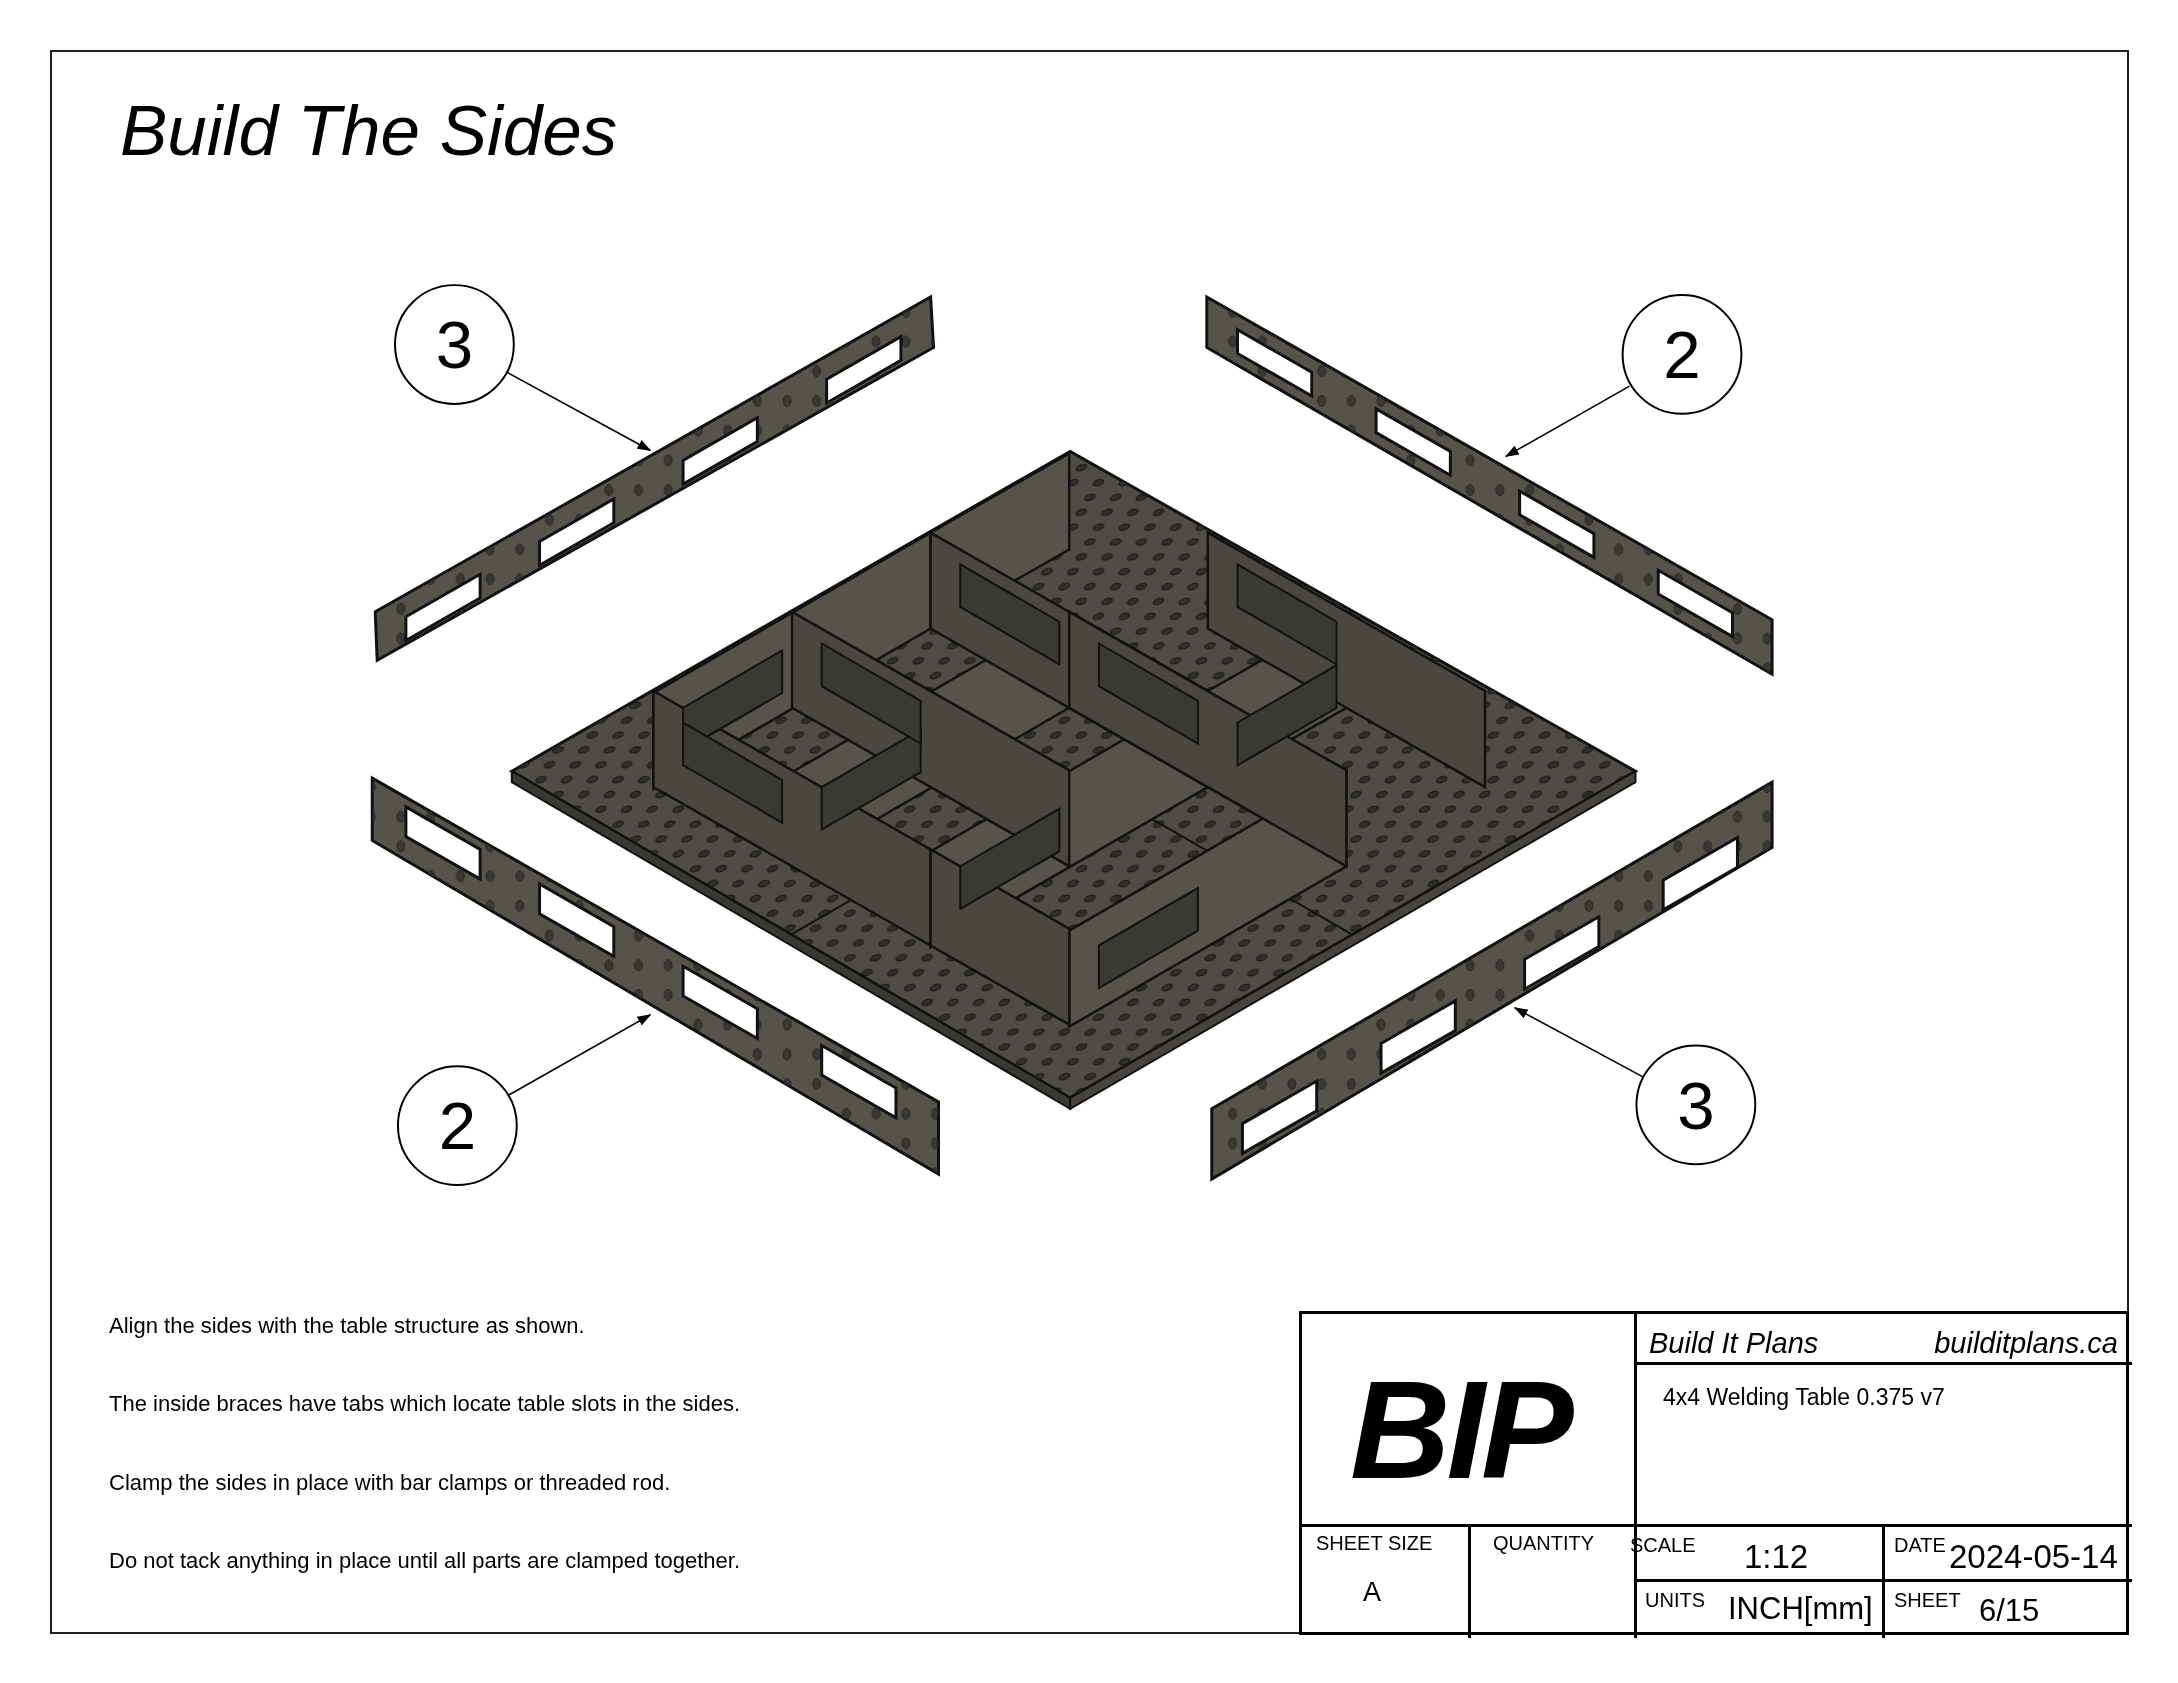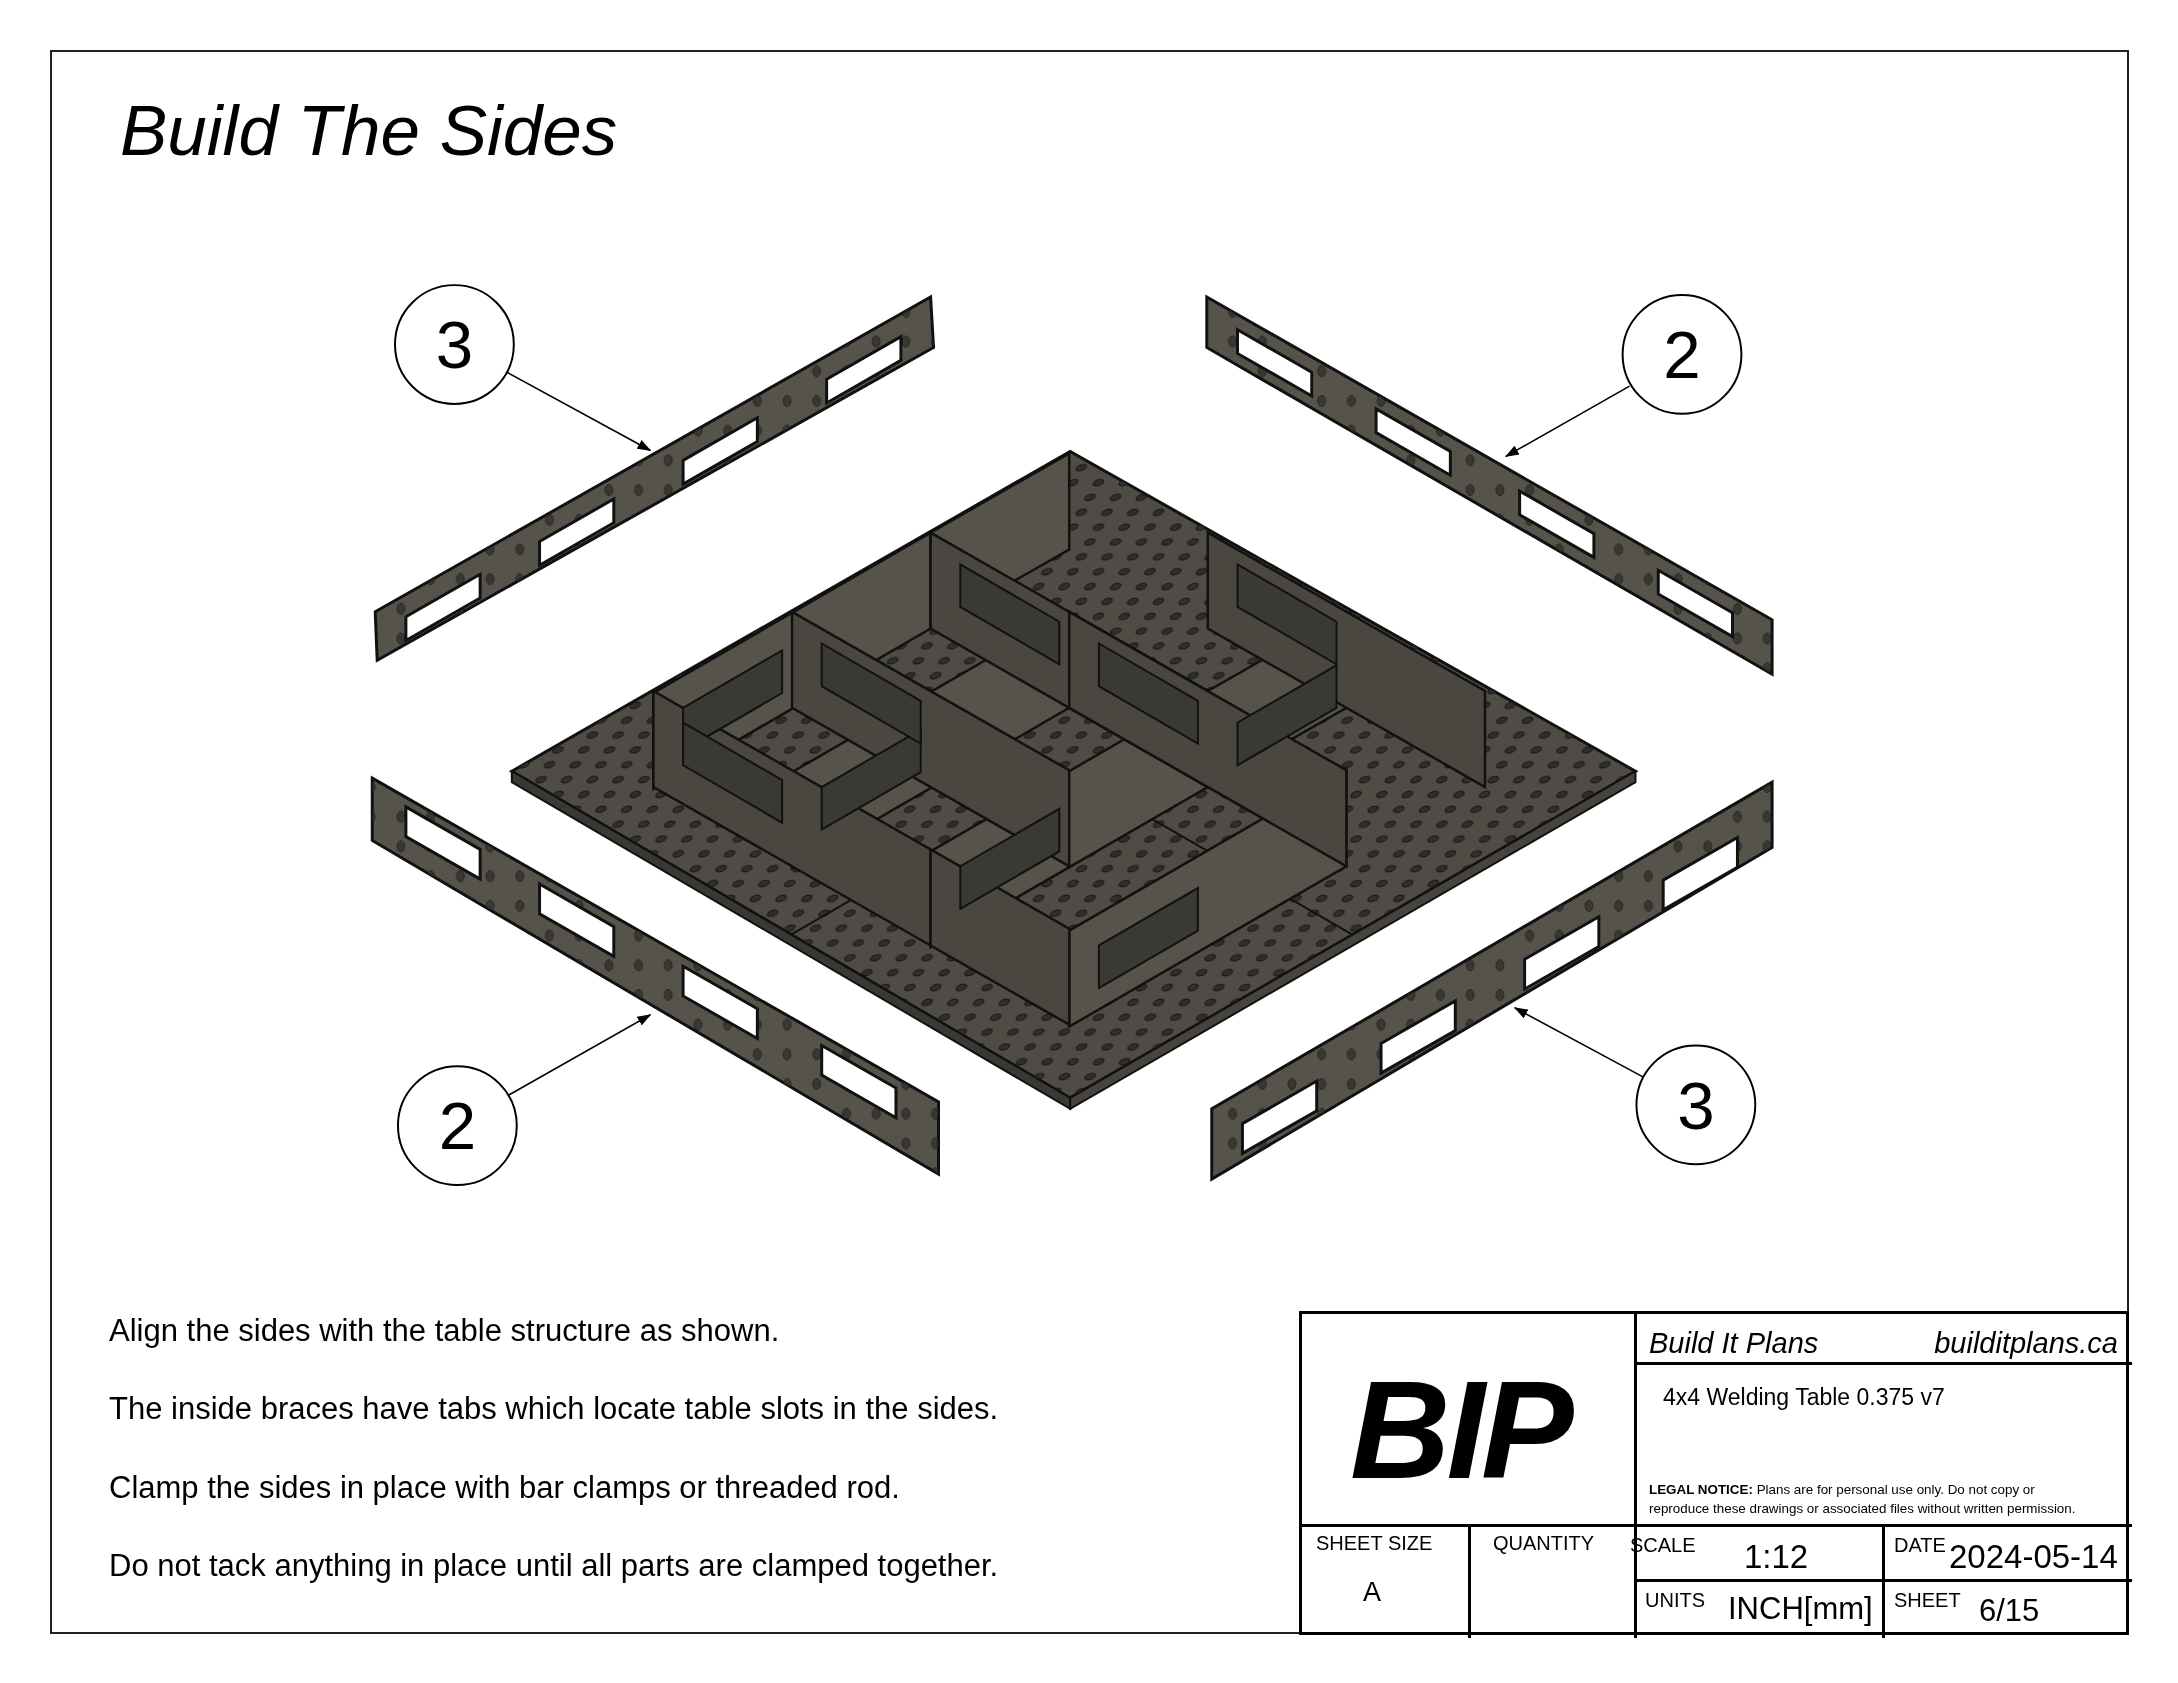--- a/index.html
+++ b/index.html
@@ -3,21 +3,21 @@
 <meta charset="utf-8">
 <style>
   html, body { margin: 0; padding: 0; background: #ffffff; }
   body { width: 2178px; height: 1683px; position: relative; overflow: hidden;
          font-family: "Liberation Sans", sans-serif; color: #000; }
   .sheet-border { position: absolute; left: 50px; top: 50px; width: 2079px; height: 1584px;
                   border: 2px solid #222; box-sizing: border-box; }
   .page-title { position: absolute; left: 120px; top: 95px; font-size: 71px; font-style: italic;
                 line-height: 1; white-space: nowrap; }
   .drawing { position: absolute; left: 0; top: 0; }
-  .note { position: absolute; left: 109px; font-size: 31px; line-height: 1; white-space: nowrap; }
+  .note { position: absolute; left: 109px; font-size: 22px; line-height: 1; white-space: nowrap; }
   
   .tb { position: absolute; left: 1299px; top: 1311px; width: 830px; height: 324px;
         border: 3px solid #000; box-sizing: border-box; }
   .tb-line { position: absolute; background: #000; }
   .tb-text { position: absolute; white-space: nowrap; line-height: 1; }
   .logo { font-size: 139px; font-weight: bold; font-style: italic; letter-spacing: -4px; }
   .italic { font-style: italic; }
   .lbl { font-size: 20px; }
   .val { font-size: 33px; }
   .legal { font-size: 13.4px; line-height: 19px; }
@@ -167,24 +167,20 @@
   <div class="tb-line" style="left:580px; top:210px; width:3px; height:114px;"></div>
   <div class="tb-line" style="left:332px; top:265px; width:498px; height:3px;"></div>
 
   <div class="tb-text logo" style="left:48px; top:46px;">BIP</div>
 
   <div class="tb-text italic" style="left:347px; top:15px; font-size:29px;">Build It Plans</div>
   <div class="tb-text italic" style="right:8px; top:15px; font-size:29px;">builditplans.ca</div>
 
   <div class="tb-text" style="left:361px; top:72px; font-size:23px;">4x4 Welding Table 0.375 v7</div>
 
-  <div class="tb-text legal" style="left:347px; top:166px;">
-    <b>LEGAL NOTICE:</b><span> Plans are for personal use only. Do not copy or</span><br>
-    <span>reproduce these drawings or associated files without written permission.</span>
-  </div>
 
   <div class="tb-text lbl" style="left:14px; top:219px;">SHEET SIZE</div>
   <div class="tb-text" style="left:61px; top:265px; font-size:27px;">A</div>
 
   <div class="tb-text lbl" style="left:191px; top:219px;">QUANTITY</div>
   <div class="tb-text" style="left:228px; top:265px; font-size:27px;"></div>
 
   <div class="tb-text lbl" style="left:328px; top:221px;">SCALE</div>
   <div class="tb-text val" style="left:442px; top:226px;text-align:center;">1:12</div>
 

